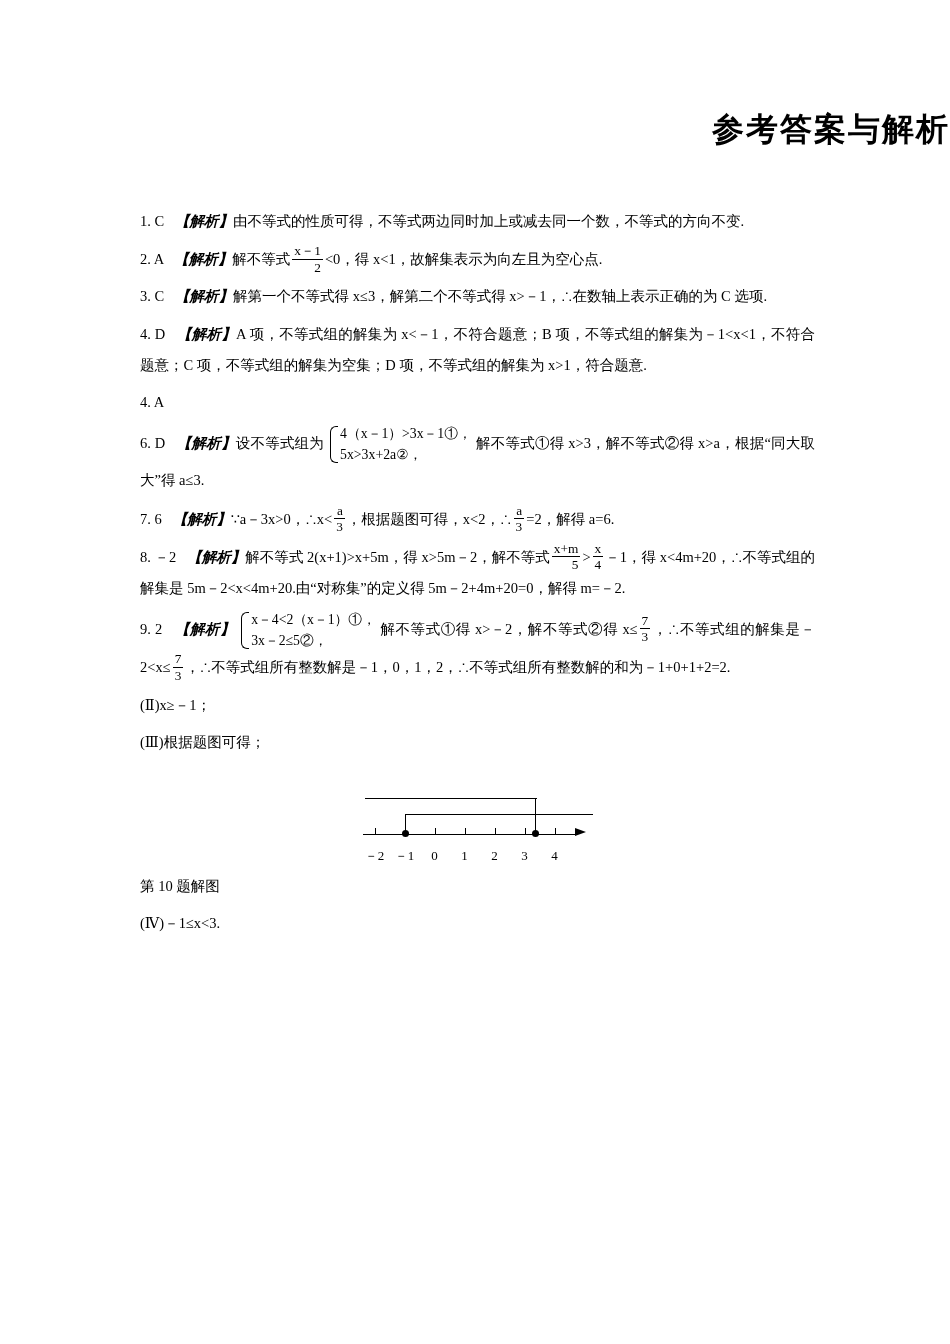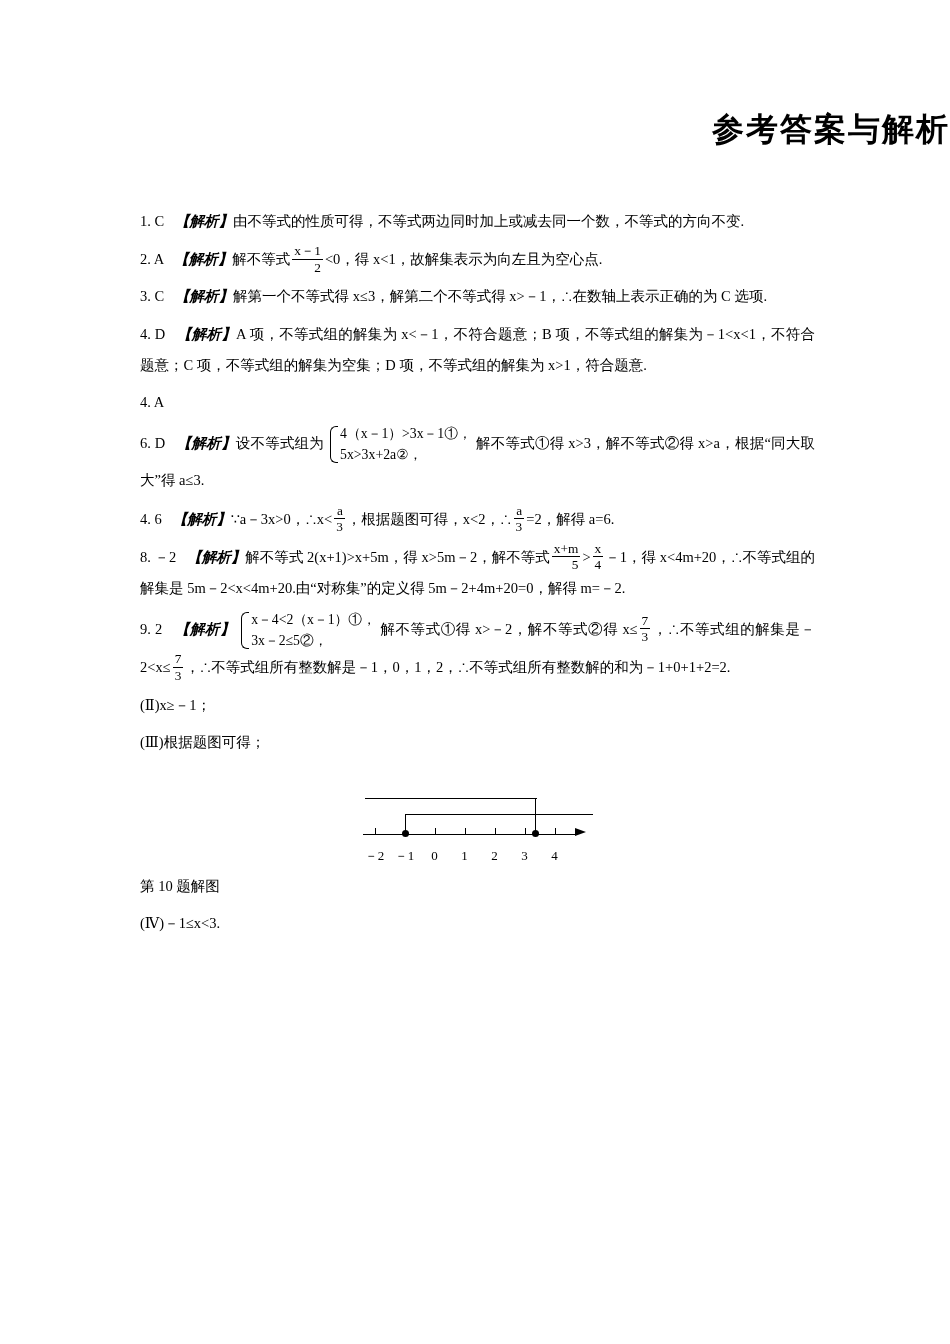--- a/index.html
+++ b/index.html
@@ -186,21 +186,21 @@
     <div class="item">
       <span class="num">4. A</span>
     </div>
 
     <div class="item">
       <span class="num">6. D</span>
       &nbsp;&nbsp;<span class="tag">【解析】</span><span>设不等式组为</span><span class="sys"><span class="row">4（x－1）&gt;3x－1①，</span><span class="row">5x&gt;3x+2a②，</span></span><span>解不等式①得 x&gt;3，解不等式②得 x&gt;a，根据“同大取大”得 a≤3.</span>
     </div>
 
     <div class="item">
-      <span class="num">4. 6</span>
+      <span class="num">7. 6</span>
       &nbsp;&nbsp;<span class="tag">【解析】</span><span>∵a－3x&gt;0，∴x&lt;</span><span class="frac"><span class="top">a</span><span class="bot">3</span></span><span>，根据题图可得，x&lt;2，∴</span><span class="frac"><span class="top">a</span><span class="bot">3</span></span><span>=2，解得 a=6.</span>
     </div>
 
     <div class="item">
       <span class="num">8. －2</span>
       &nbsp;&nbsp;<span class="tag">【解析】</span><span>解不等式 2(x+1)&gt;x+5m，得 x&gt;5m－2，解不等式</span><span class="frac"><span class="top">x+m</span><span class="bot">5</span></span><span>&gt;</span><span class="frac"><span class="top">x</span><span class="bot">4</span></span><span>－1，得 x&lt;4m+20，∴不等式组的解集是 5m－2&lt;x&lt;4m+20.由“对称集”的定义得 5m－2+4m+20=0，解得 m=－2.</span>
     </div>
 
     <div class="item">
       <span class="num">9. 2</span>

